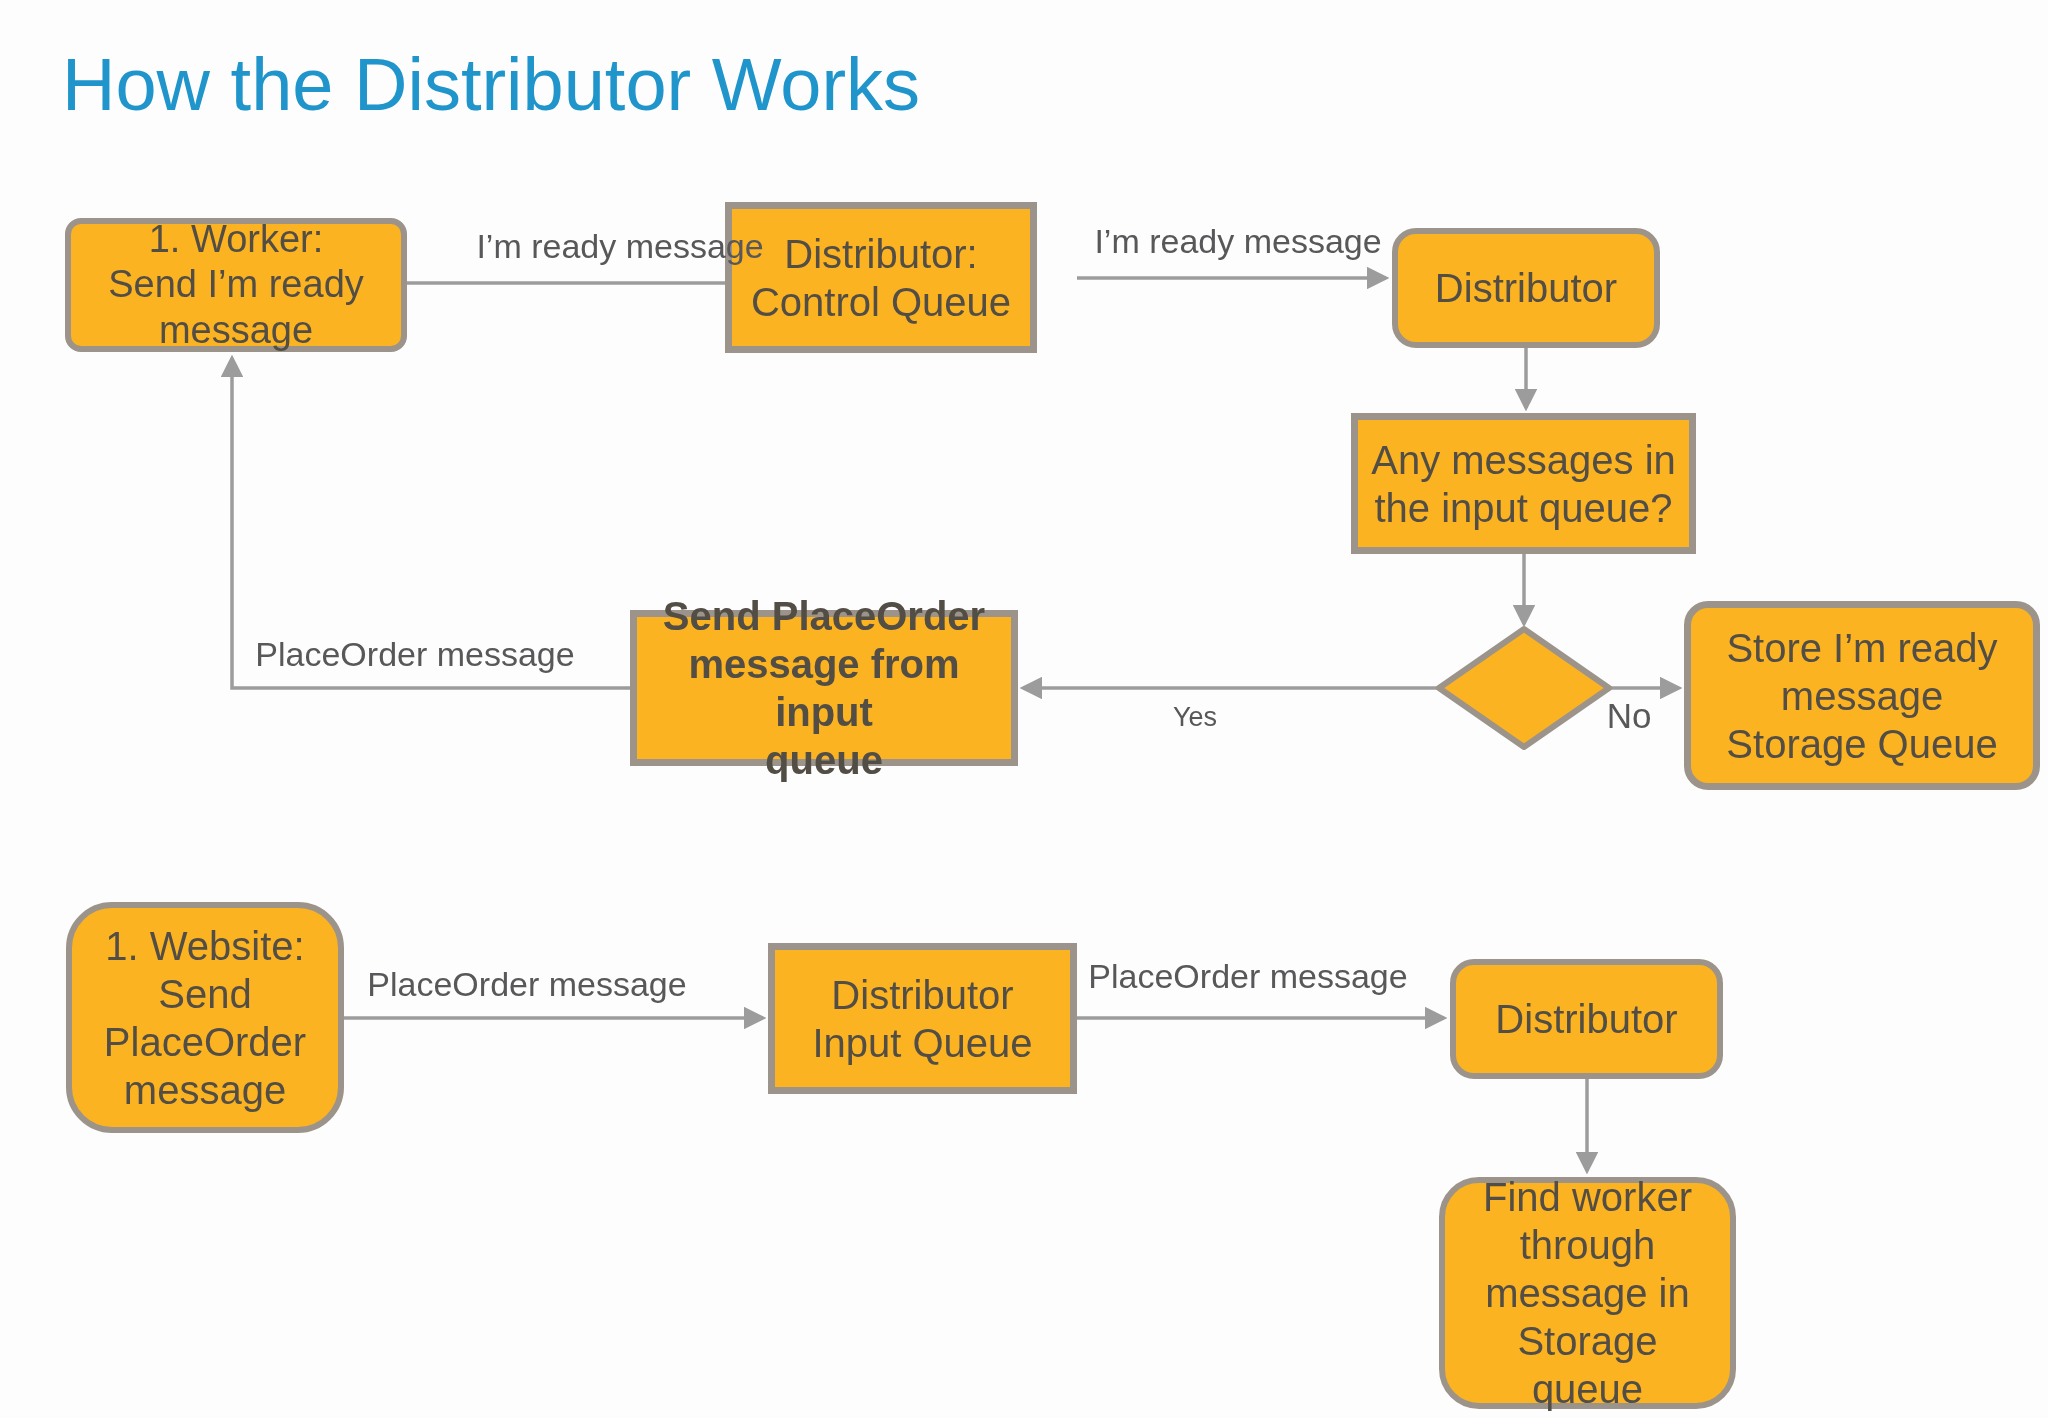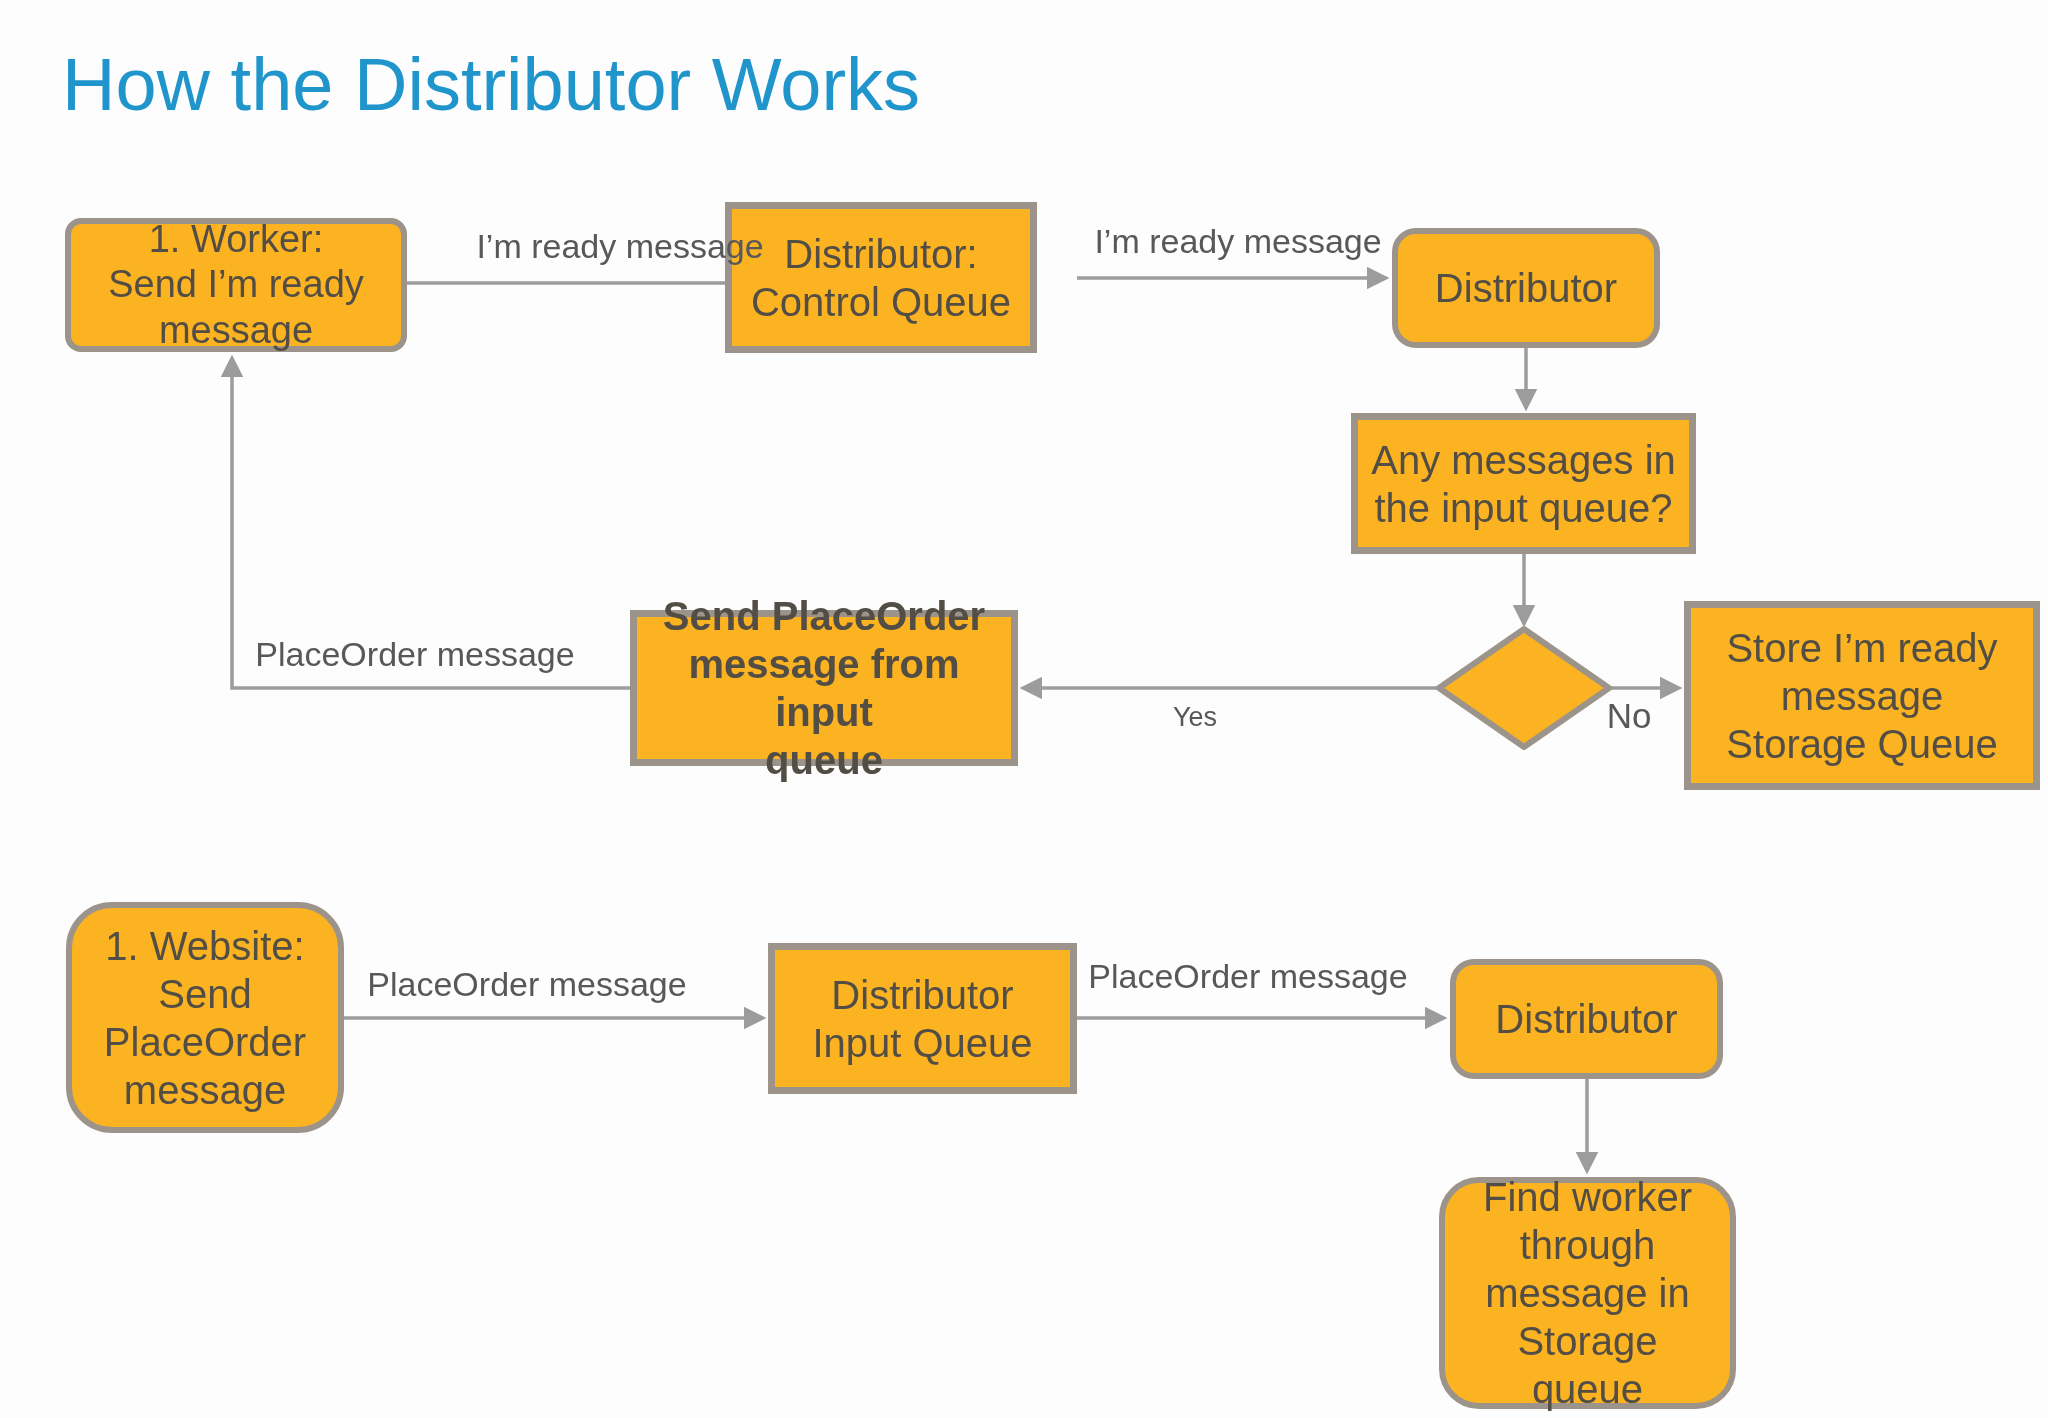--- a/index.html
+++ b/index.html
@@ -103,21 +103,21 @@
 message</div>
 
   <div class="node" style="left:725px; top:202px; width:312px; height:151px; border-width:7px;">Distributor:
 Control Queue</div>
 
   <div class="node" style="left:1392px; top:228px; width:268px; height:120px; border-radius:24px;">Distributor</div>
 
   <div class="node" style="left:1351px; top:413px; width:345px; height:141px; border-width:7px;">Any messages in
 the input queue?</div>
 
-  <div class="node" style="left:1684px; top:601px; width:356px; height:189px; border-width:7px;">Store I’m ready
+  <div class="node" style="left:1684px; top:601px; width:356px; height:189px; border-width:7px;border-radius:24px;">Store I’m ready
 message
 Storage Queue</div>
 
   <div class="node" style="left:630px; top:610px; width:388px; height:156px; border-width:7px;font-weight:bold;">Send PlaceOrder
 message  from input
 queue</div>
 
   <div class="node" style="left:66px; top:902px; width:278px; height:231px; border-radius:46px;">1. Website:
 Send
 PlaceOrder

